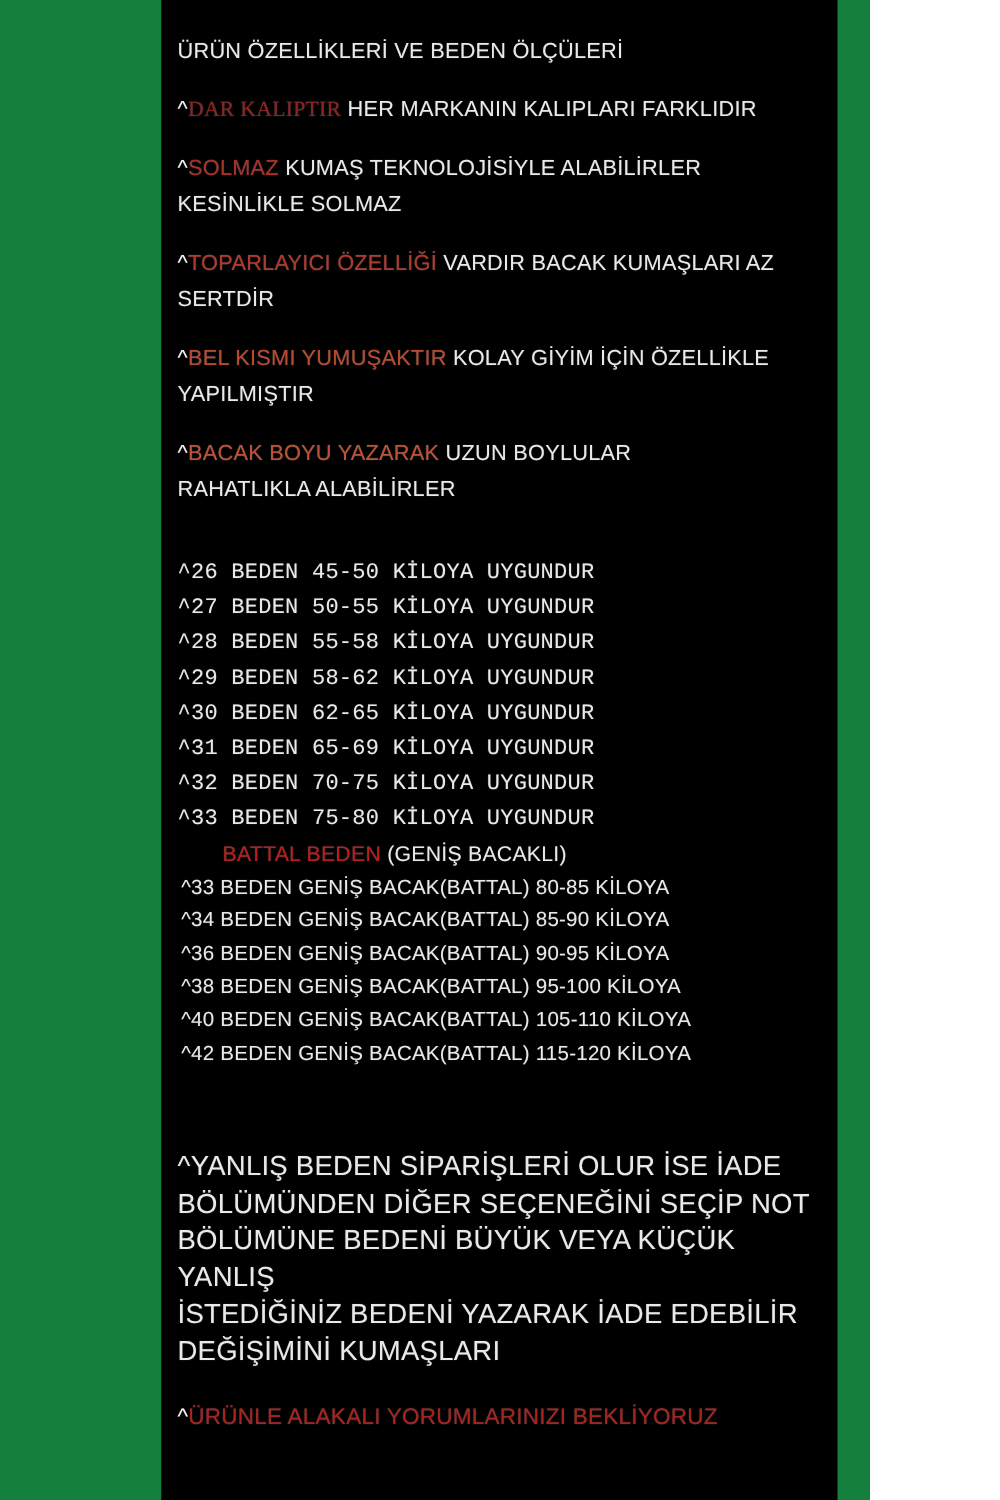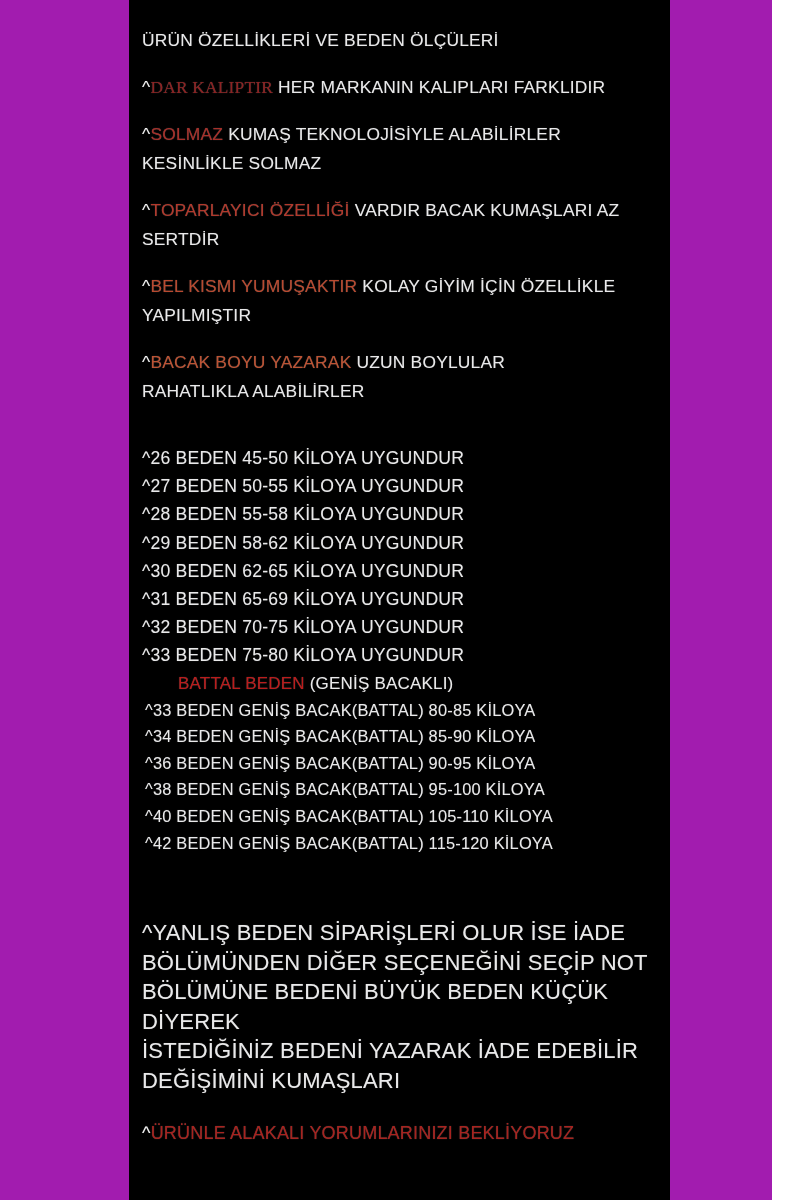--- a/index.html
+++ b/index.html
@@ -8,23 +8,23 @@
     background: #ffffff;
   }
   body {
     width: 800px;
     height: 1200px;
     overflow: hidden;
     font-family: "Liberation Sans", "DejaVu Sans", sans-serif;
   }
   .page {
     position: relative;
-    width: 772px;
+    width: 696px;
     height: 1200px;
-    background: #a21caf;
+    background: #15803d;
   }
   .panel {
     position: absolute;
     left: 129px;
     top: 0;
     width: 541px;
     height: 1200px;
     background: #000000;
     overflow: hidden;
     box-sizing: border-box;
@@ -56,21 +56,21 @@
   .r-battal  { color: #bb1c1c; }
   .r-final   { color: #a8231f; }
 
   .caret { color: #f2f2f2; }
 
   .blk { margin: 0; }
   .gap-sm { height: 18px; }
   .gap-md { height: 24px; }
   .gap-lg { height: 38px; }
 
-  .sizes .ln { line-height: 28.2px; font-size: 17.6px; }
+  .sizes .ln { line-height: 28.2px; font-size: 17.6px; font-family: Liberation Mono, monospace; }
   .battal-list .ln { line-height: 26.6px; font-size: 16.4px; padding-left: 3px; }
   .battal-head { line-height: 27px; font-size: 17px; margin-left: 36px; }
   .para .ln { line-height: 29.5px; font-size: 22px; }
   .final .ln { font-size: 18px; }
 </style>
 </head>
 <body>
 
 <div class="page">
   <div class="panel">
@@ -135,21 +135,21 @@
         <div class="ln">^40 BEDEN GENİŞ BACAK(BATTAL) 105-110 KİLOYA</div>
         <div class="ln">^42 BEDEN GENİŞ BACAK(BATTAL) 115-120 KİLOYA</div>
       </div>
 
       <div class="gap-lg"></div>
       <div class="gap-md"></div>
 
       <div class="para">
         <div class="ln">^YANLIŞ BEDEN SİPARİŞLERİ OLUR İSE İADE</div>
         <div class="ln">BÖLÜMÜNDEN DİĞER SEÇENEĞİNİ SEÇİP NOT</div>
-        <div class="ln">BÖLÜMÜNE BEDENİ BÜYÜK BEDEN KÜÇÜK DİYEREK</div>
+        <div class="ln">BÖLÜMÜNE BEDENİ BÜYÜK VEYA KÜÇÜK YANLIŞ</div>
         <div class="ln">İSTEDİĞİNİZ BEDENİ YAZARAK İADE EDEBİLİR</div>
         <div class="ln">DEĞİŞİMİNİ KUMAŞLARI</div>
       </div>
 
       <div class="gap-md"></div>
 
       <div class="final">
         <div class="ln"><span class="caret">^</span><span class="r-final">ÜRÜNLE ALAKALI YORUMLARINIZI BEKLİYORUZ</span></div>
       </div>
 

